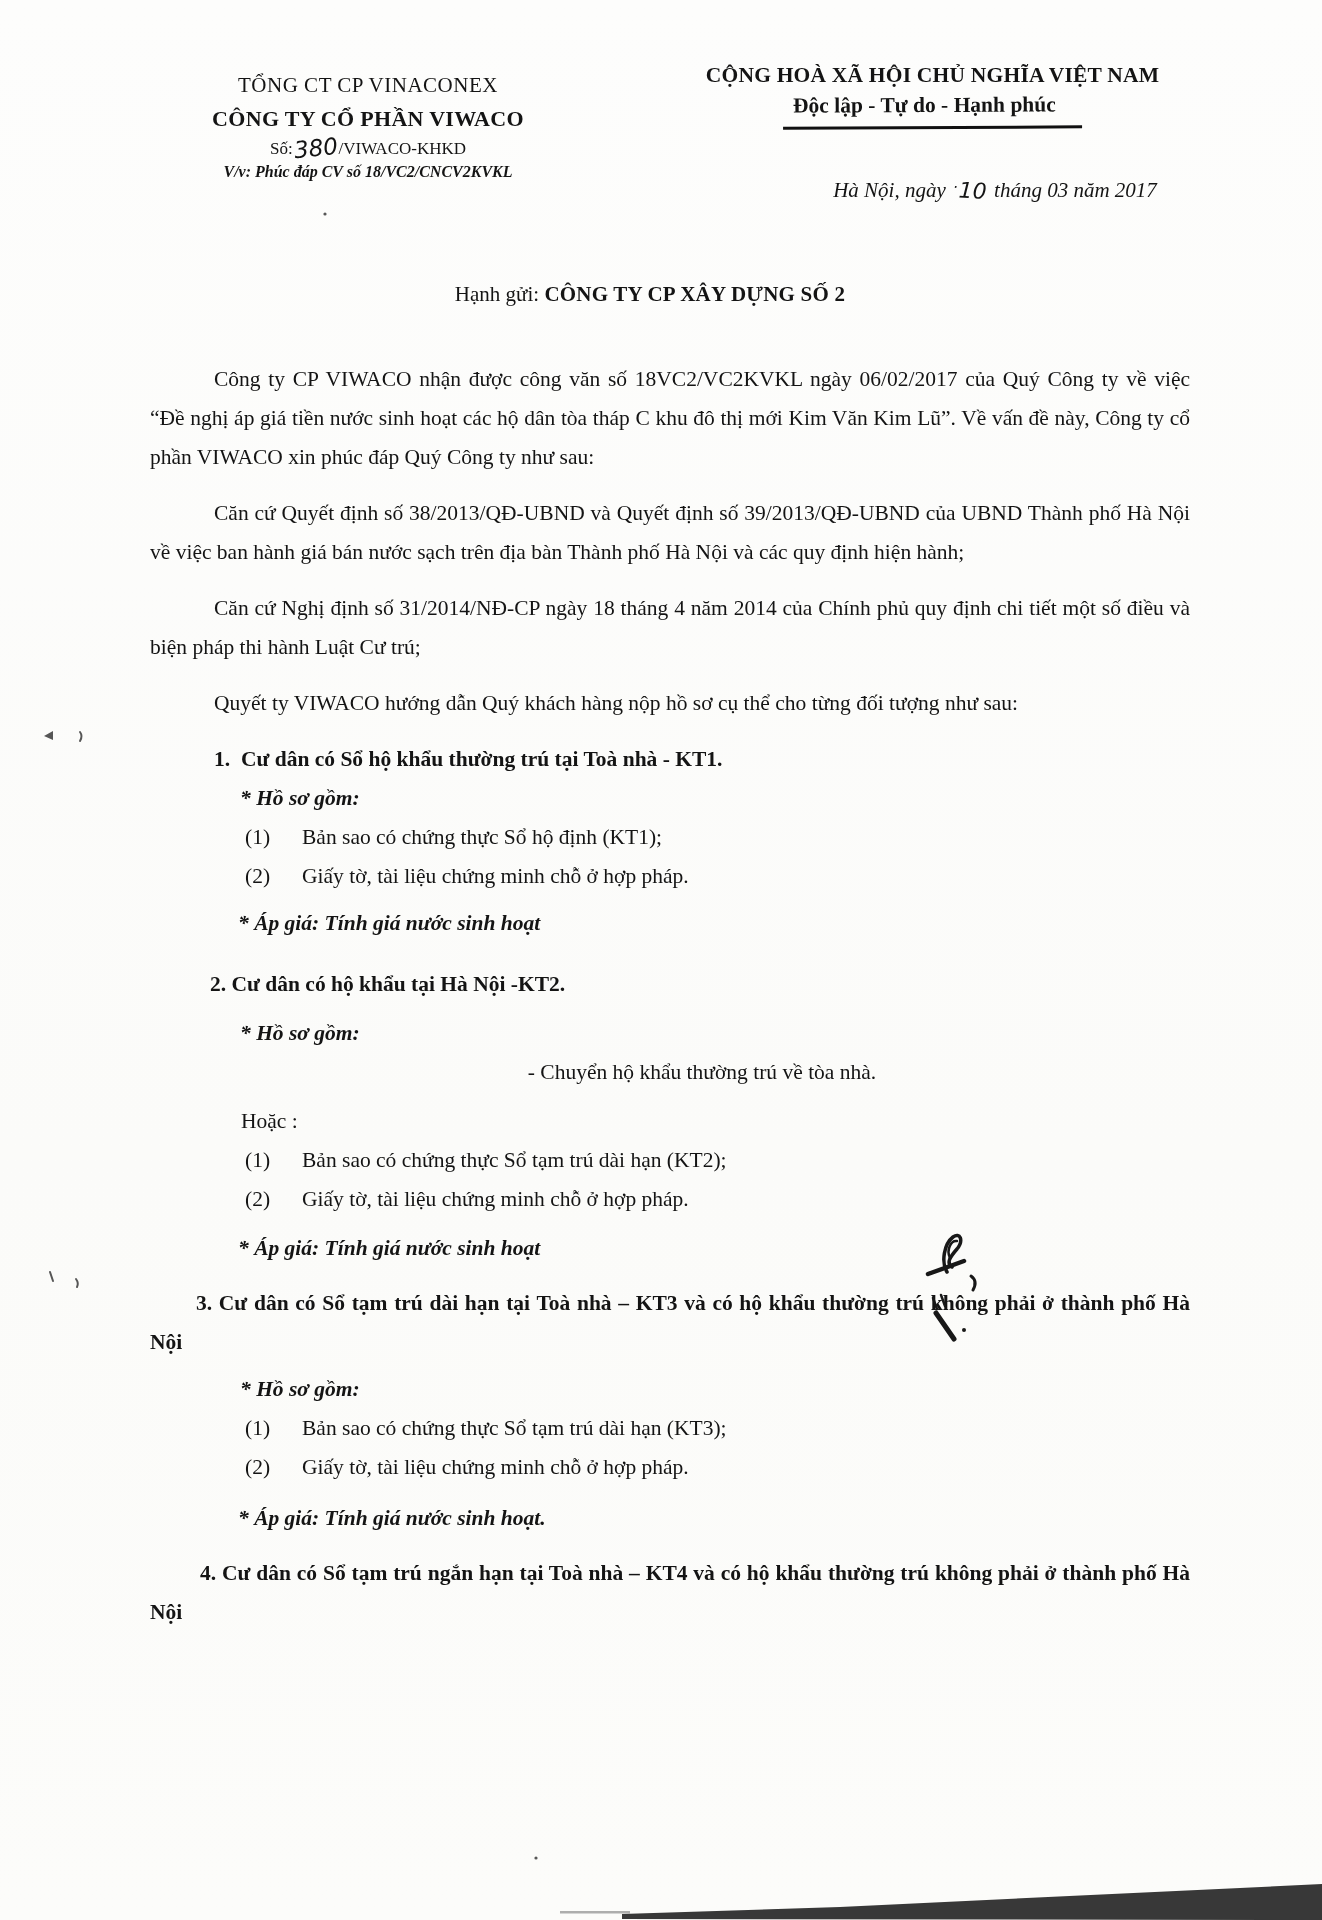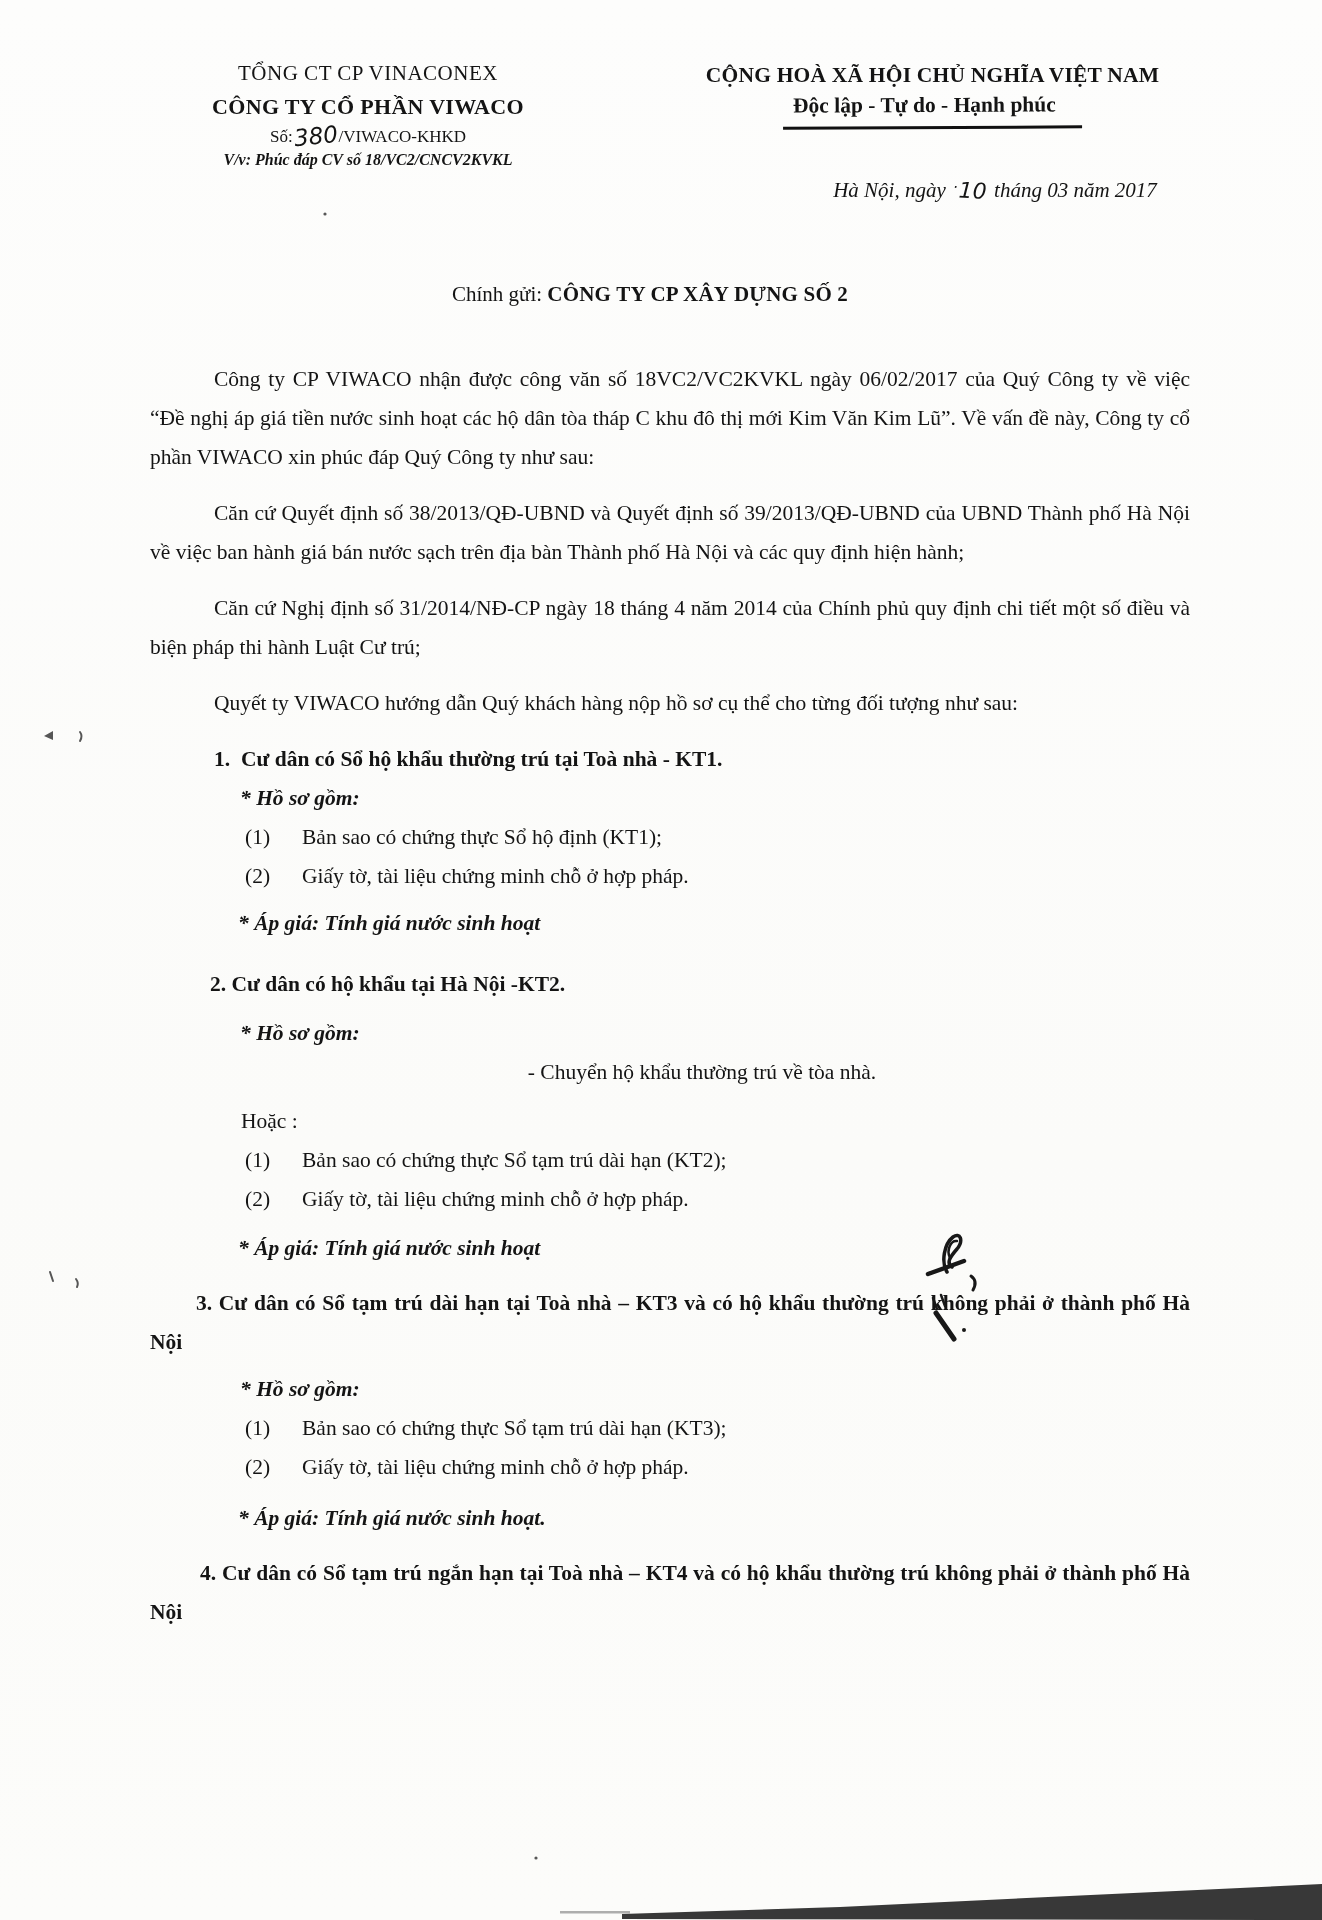--- a/index.html
+++ b/index.html
@@ -6,21 +6,21 @@
   .page{
     position:relative;
     width:1322px;height:1920px;
     margin:0 auto;
     background:linear-gradient(180deg,#fdfdfc 0%,#fbfbf9 60%,#fcfcfa 100%);
     font-family:"Liberation Serif","DejaVu Serif",serif;
     color:#141414;
     overflow:hidden;
   }
   
-  .hdr-left{position:absolute;left:158px;top:60px;width:420px;text-align:center;line-height:1.25;}
+  .hdr-left{position:absolute;left:158px;top:72px;width:420px;text-align:center;line-height:1.25;}
   .hl1{font-size:21px;letter-spacing:.5px;}
   .hl2{font-size:22px;font-weight:bold;margin-top:7px;letter-spacing:.3px;}
   .hl3{font-size:17px;margin-top:5px;}
   .hl4{font-size:16px;font-style:italic;font-weight:bold;margin-top:3px;}
   .hand{font-family:"DejaVu Sans",sans-serif;font-style:italic;display:inline-block;}
   .hand-380{font-size:23px;transform:rotate(-6deg);position:relative;top:2px;margin:0 1px;line-height:0;}
   .hand-day{font-size:22px;transform:rotate(3deg);position:relative;top:1px;margin:0 2px;line-height:0;}
   .hand-day::before{content:"·";font-size:15px;vertical-align:5px;margin-right:1px;}
   .hdr-right{position:absolute;left:640px;top:62px;width:585px;text-align:center;line-height:1.3;}
   .hr1{font-size:21.5px;font-weight:bold;letter-spacing:.2px;}
@@ -71,21 +71,21 @@
     <div><span class="hr2">Độc lập - Tự do - Hạnh phúc</span></div>
   </div>
 
   <div class="dateline">
     <span>Hà Nội, ngày</span>
     <span class="hand hand-day">10</span>
     <span>tháng 03 năm 2017</span>
   </div>
 
   <div class="kinh">
-    <span>Chính gửi:</span>
+    <span>Hạnh gửi:</span>
     <span class="kinh-name">CÔNG TY CP XÂY DỰNG SỐ 2</span>
   </div>
 
   <div class="body">
     <p>Công ty CP VIWACO nhận được công văn số 18VC2/VC2KVKL ngày 06/02/2017 của Quý Công ty về việc “Đề nghị áp giá tiền nước sinh hoạt các hộ dân tòa tháp C khu đô thị mới Kim Văn Kim Lũ”. Về vấn đề này, Công ty cổ phần VIWACO xin phúc đáp Quý Công ty như sau:</p>
     <p>Căn cứ Quyết định số 38/2013/QĐ-UBND và Quyết định số 39/2013/QĐ-UBND của UBND Thành phố Hà Nội về việc ban hành giá bán nước sạch trên địa bàn Thành phố Hà Nội và các quy định hiện hành;</p>
     <p>Căn cứ Nghị định số 31/2014/NĐ-CP ngày 18 tháng 4 năm 2014 của Chính phủ quy định chi tiết một số điều và biện pháp thi hành Luật Cư trú;</p>
     <p>Quyết ty VIWACO hướng dẫn Quý khách hàng nộp hồ sơ cụ thể cho từng đối tượng như sau:</p>
 
     <div>

